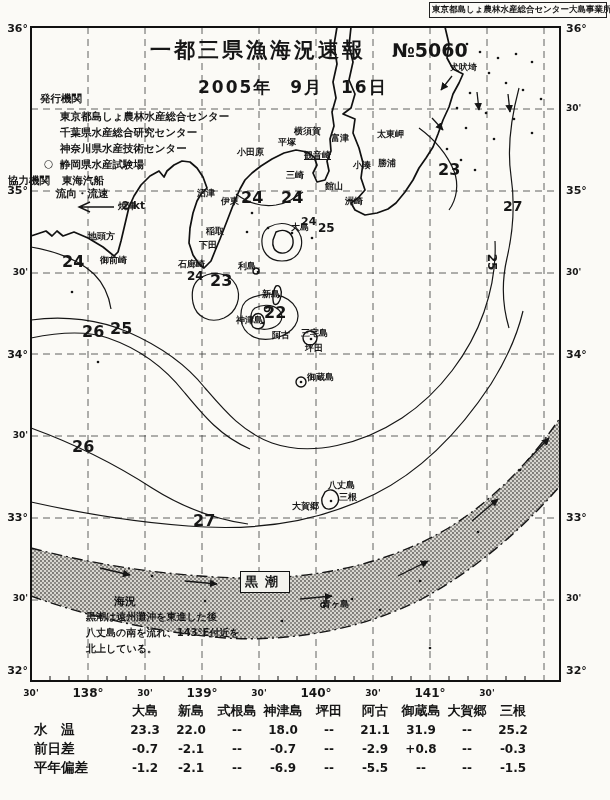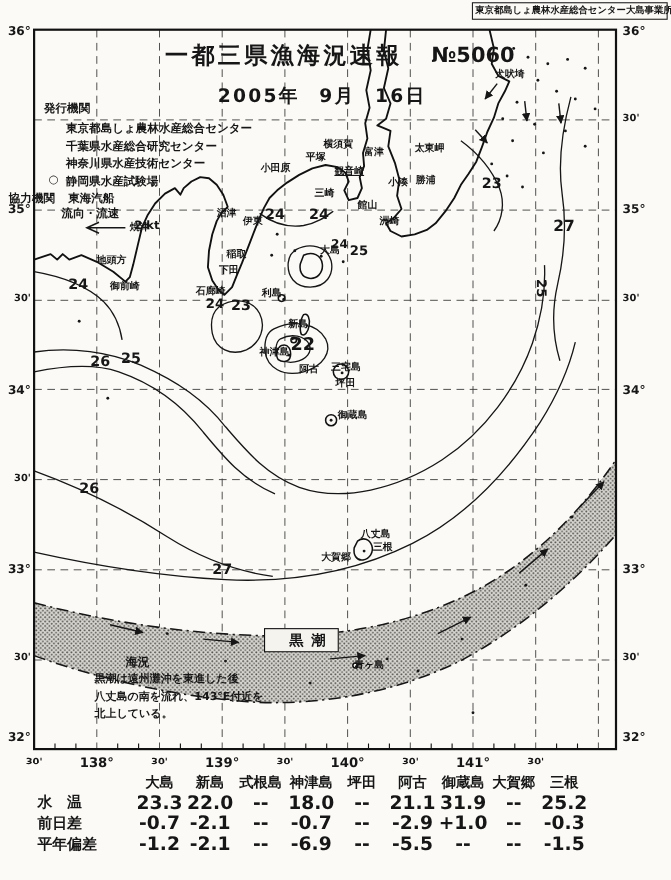--- a/index.html
+++ b/index.html
@@ -7,34 +7,34 @@
         font-family:"DejaVu Sans",sans-serif;color:#161616;}
   .abs{position:absolute;white-space:nowrap;}
   svg{position:absolute;left:0;top:0;}
   .office-box{position:absolute;left:429px;top:2px;width:172px;font-size:8.5px;font-weight:bold;
         border:1px solid #222;padding:1px 2px;text-align:center;background:#fbfaf6;letter-spacing:0px;}
   .title{font-size:21px;font-weight:bold;letter-spacing:3px;}
   .repno{font-size:19px;font-weight:bold;}
   .date{font-size:17px;font-weight:bold;word-spacing:10px;letter-spacing:2px;}
   .h10{font-size:10.5px;font-weight:bold;}
   .pl{position:absolute;font-size:9px;font-weight:bold;white-space:nowrap;z-index:3;}
-  .cl{position:absolute;font-weight:bold;font-size:13px;white-space:nowrap;z-index:3;}
+  .cl{position:absolute;font-weight:bold;font-size:16px;white-space:nowrap;z-index:3;}
   .lat{position:absolute;font-size:11px;font-weight:bold;width:26px;z-index:3;}
   .latL{text-align:right;}
   .lon{position:absolute;font-size:12px;font-weight:bold;transform:translateX(-50%);z-index:3;}
   .small-deg{font-size:9px;}
   .kuroshio{position:absolute;left:240px;top:571px;border:1.6px solid #111;background:#f4f3ee;
-        font-size:13px;font-weight:bold;letter-spacing:7px;padding:1px 4px 1px 22px;z-index:4;}
+        font-size:13px;font-weight:bold;letter-spacing:7px;padding:1px 4px 1px 4px;z-index:4;}
   .note-title{position:absolute;left:114px;top:594px;font-size:11px;font-weight:bold;z-index:3;}
   .note-line{position:absolute;font-size:10px;font-weight:bold;z-index:3;}
   .rot90{transform:rotate(90deg);}
   .tbl{position:absolute;left:22px;top:701px;width:552px;z-index:3;}
   .trow{display:flex;height:19px;align-items:center;}
   .tlabel{width:88px;font-size:13.5px;font-weight:bold;padding-left:12px;}
-  .tcell{width:46px;text-align:center;font-size:17px;font-weight:bold;}
+  .tcell{width:46px;text-align:center;font-size:12px;font-weight:bold;}
   .thead .tcell{font-size:13px;}
 </style>
 </head>
 <body>
 
 <div class="page">
 
   <svg width="610" height="800" viewBox="0 0 610 800">
     <defs>
       <pattern id="dots" width="4" height="4" patternUnits="userSpaceOnUse">
@@ -295,21 +295,21 @@
       <div class="tcell">25.2</div>
     </div>
     <div class="trow">
       <div class="tlabel">前日差</div>
       <div class="tcell">-0.7</div>
       <div class="tcell">-2.1</div>
       <div class="tcell">--</div>
       <div class="tcell">-0.7</div>
       <div class="tcell">--</div>
       <div class="tcell">-2.9</div>
-      <div class="tcell">+1.0</div>
+      <div class="tcell">+0.8</div>
       <div class="tcell">--</div>
       <div class="tcell">-0.3</div>
     </div>
     <div class="trow">
       <div class="tlabel">平年偏差</div>
       <div class="tcell">-1.2</div>
       <div class="tcell">-2.1</div>
       <div class="tcell">--</div>
       <div class="tcell">-6.9</div>
       <div class="tcell">--</div>

